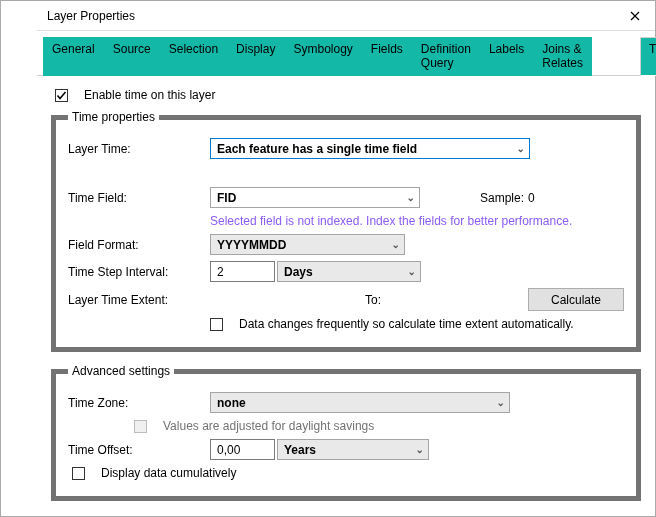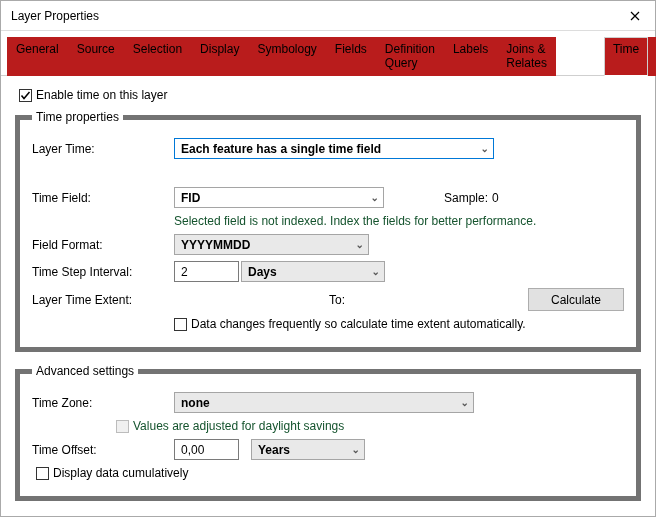--- a/index.html
+++ b/index.html
@@ -1,35 +1,35 @@
 <!DOCTYPE html>
 <html><head>
 <meta charset="utf-8">
 <style>
 * { box-sizing: border-box; font-family: "Segoe UI", Tahoma, sans-serif; font-size: 12px; }
 body { margin: 0; background: #fff; }
-.window { width: 656px; height: 517px; border: 1px solid #aaa; background: #fff; display: flex; flex-direction: column; }
+.window { width: 656px; height: 517px; border: 1px solid #aaa; background: #fff; display: flex; flex-direction: column; padding-left: 36px; }
 .titlebar { display: flex; align-items: center; justify-content: space-between; height: 30px; padding: 0 0 0 10px; border-bottom: 1px solid #ddd; }
 .titlebar .title { font-size: 12px; }
 .titlebar .close { width: 40px; height: 30px; display: flex; align-items: center; justify-content: center; cursor: pointer; }
 .tabs { display: flex; padding: 5px 6px 0 6px; border-bottom: 1px solid #cfcfcf; gap: 0; }
-.tab { padding: 4px 8px 5px 8px; border: 1px solid transparent; cursor: pointer; position: relative; top: 1px; background: #b91c1c; }
+.tab { padding: 4px 8px 5px 8px; border: 1px solid transparent; cursor: pointer; position: relative; top: 1px; background: #14b8a6; }
 .tab.active { border: 1px solid #cfcfcf; border-bottom: 1px solid #fff; margin-left: 48px; }
 .body { flex: 1; padding: 10px 14px 8px 14px; display: flex; flex-direction: column; }
-.checkbox-row { display: flex; align-items: center; gap: 4px; margin: 2px 0 6px 4px; }
+.checkbox-row { display: flex; align-items: center; gap: 16px; margin: 2px 0 6px 4px; }
 fieldset { border: 5px solid #737373; margin: 2px 0 10px 0; padding: 8px 12px 10px 12px; }
 legend { padding: 0 4px; }
 .form-row { display: flex; align-items: center; margin: 6px 0; }
 .form-row .label { width: 142px; }
 .combo { display: flex; align-items: center; justify-content: space-between; border: 1px solid #a5a5a5; background: #e9e9e9; height: 21px; padding: 0 4px 0 6px; cursor: pointer; font-weight: bold; }
 .combo.white { background: #fff; }
 .combo.highlight { border: 1px solid #0078d7; background: #fff; }
 .combo .chev { font-size: 10px; color: #555; }
 .textfield { border: 1px solid #7a7a7a; background: #fff; height: 21px; padding: 0 6px; display: flex; align-items: center; }
-.note { margin-left: 142px; color: #14532d; }
+.note { margin-left: 142px; color: #8b5cf6; }
 .btn { border: 1px solid #adadad; background: #e1e1e1; height: 23px; padding: 0 14px; cursor: pointer; display: inline-flex; align-items: center; justify-content: center; min-width: 78px; }
 .footer { display: flex; justify-content: flex-end; gap: 8px; padding: 10px 12px 12px 0; }
 .flex-spacer { flex: 1; }
 svg.check { width: 13px; height: 13px; }
 </style>
 </head>
 <body>
 
 <div class="window">
   <div class="titlebar">
@@ -129,33 +129,33 @@
       <legend>Advanced settings</legend>
 
       <div class="form-row">
         <span class="label">Time Zone:</span>
         <div class="combo" style="width:300px">
           <span>none</span>
           <span class="chev">⌄</span>
         </div>
       </div>
 
-      <label class="checkbox-row" style="margin-left:84px;color:#14532d">
+      <label class="checkbox-row" style="margin-left:66px;color:#737373">
         <svg class="check" viewBox="0 0 13 13">
             <rect x="0.5" y="0.5" width="12" height="12" fill="#f0f0f0" stroke="#bcbcbc"></rect>
           </svg>
         <span>Values are adjusted for daylight savings</span>
       </label>
 
       <div class="form-row">
         <span class="label">Time Offset:</span>
         <div class="textfield" style="width:65px">
           <span>0,00</span>
         </div>
-        <div class="combo" style="width:114px;margin-left:12px">
+        <div class="combo" style="width:152px;margin-left:2px">
           <span>Years</span>
           <span class="chev">⌄</span>
         </div>
       </div>
 
       <label class="checkbox-row">
         <svg class="check" viewBox="0 0 13 13">
             <rect x="0.5" y="0.5" width="12" height="12" fill="#fff" stroke="#333"></rect>
           </svg>
         <span>Display data cumulatively</span>

